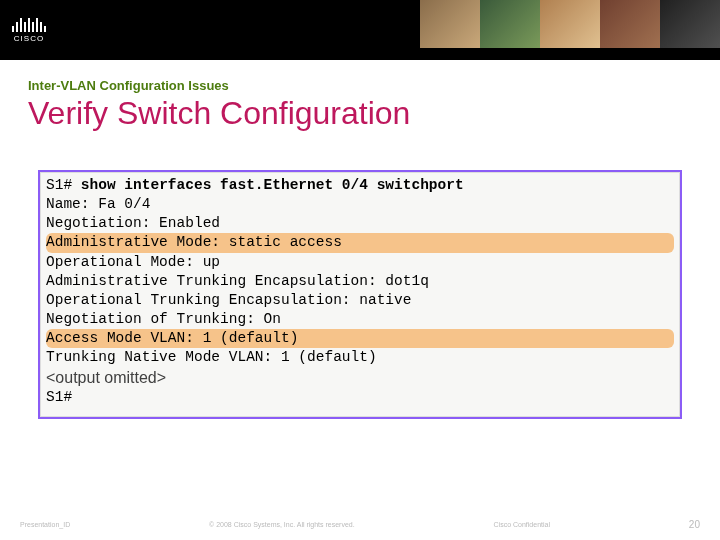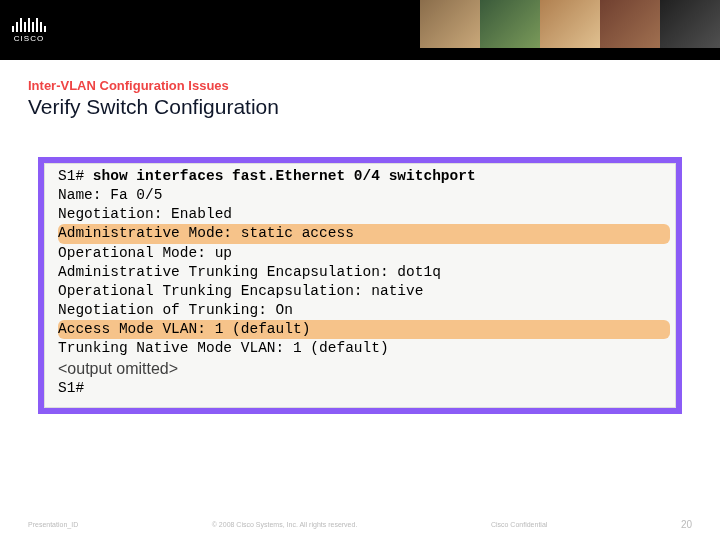--- a/index.html
+++ b/index.html
@@ -51,55 +51,55 @@
   .p2 { background: linear-gradient(135deg,#3a5a3a,#7a9a5a); }
   .p3 { background: linear-gradient(135deg,#b08050,#e0c090); }
   .p4 { background: linear-gradient(135deg,#704030,#a07050); }
   .p5 { background: linear-gradient(135deg,#202020,#505050); }
   .header-block {
     padding: 18px 28px 8px 28px;
   }
   .kicker {
     font-size: 13px;
     font-weight: bold;
-    color: #ef4444;
+    color: #4d7c0f;
     margin-bottom: 2px;
   }
   .title {
-    font-size: 21px;
+    font-size: 32px;
     font-weight: normal;
-    color: #0f172a;
+    color: #be185d;
   }
   .terminal {
     margin: 30px 38px 0 38px;
-    border: 6px solid #8b5cf6;
+    border: 2px solid #8b5cf6;
     background: #f7f7f5;
     box-shadow: inset 0 0 0 1px #ddd;
-    padding: 4px 6px 10px 14px;
+    padding: 4px 6px 10px 6px;
     font-family: "Courier New", Courier, monospace;
     font-size: 14.5px;
     line-height: 1.32;
     color: #000;
   }
   .terminal .line { white-space: pre; }
   .terminal .hl { background: #f6c38a; border-radius: 6px; }
   .terminal .cmd-prefix { font-weight: normal; }
   .terminal .cmd-bold { font-weight: bold; }
   .omitted {
     font-family: Arial, Helvetica, sans-serif;
     font-style: normal;
     color: #404040;
     font-size: 16px;
   }
   .footer {
     position: absolute;
     bottom: 10px;
     left: 0;
     width: 100%;
-    padding: 0 28px;
+    padding: 0 20px;
     display: flex;
     justify-content: space-between;
     align-items: center;
     font-size: 7px;
     color: #bbb;
   }
   .footer .page { color: #bbb; font-size: 10px; }
 </style>
 </head>
 <body>
@@ -128,21 +128,21 @@
   </div>
 </div>
 
 <div class="header-block">
   <div class="kicker">Inter-VLAN Configuration Issues</div>
   <div class="title">Verify Switch Configuration</div>
 </div>
 
 <div class="terminal">
   <div class="line"><span class="cmd-prefix">S1# </span><span class="cmd-bold">show interfaces fast.Ethernet 0/4 switchport</span></div>
-  <div class="line">Name: Fa 0/5</div>
+  <div class="line">Name: Fa 0/4</div>
   <div class="line">Negotiation: Enabled</div>
   <div class="line hl">Administrative Mode: static access</div>
   <div class="line">Operational Mode: up</div>
   <div class="line">Administrative Trunking Encapsulation: dot1q</div>
   <div class="line">Operational Trunking Encapsulation: native</div>
   <div class="line">Negotiation of Trunking: On</div>
   <div class="line hl">Access Mode VLAN: 1 (default)</div>
   <div class="line">Trunking Native Mode VLAN: 1 (default)</div>
   <div class="line omitted">&lt;output omitted&gt;</div>
   <div class="line">S1#</div>

